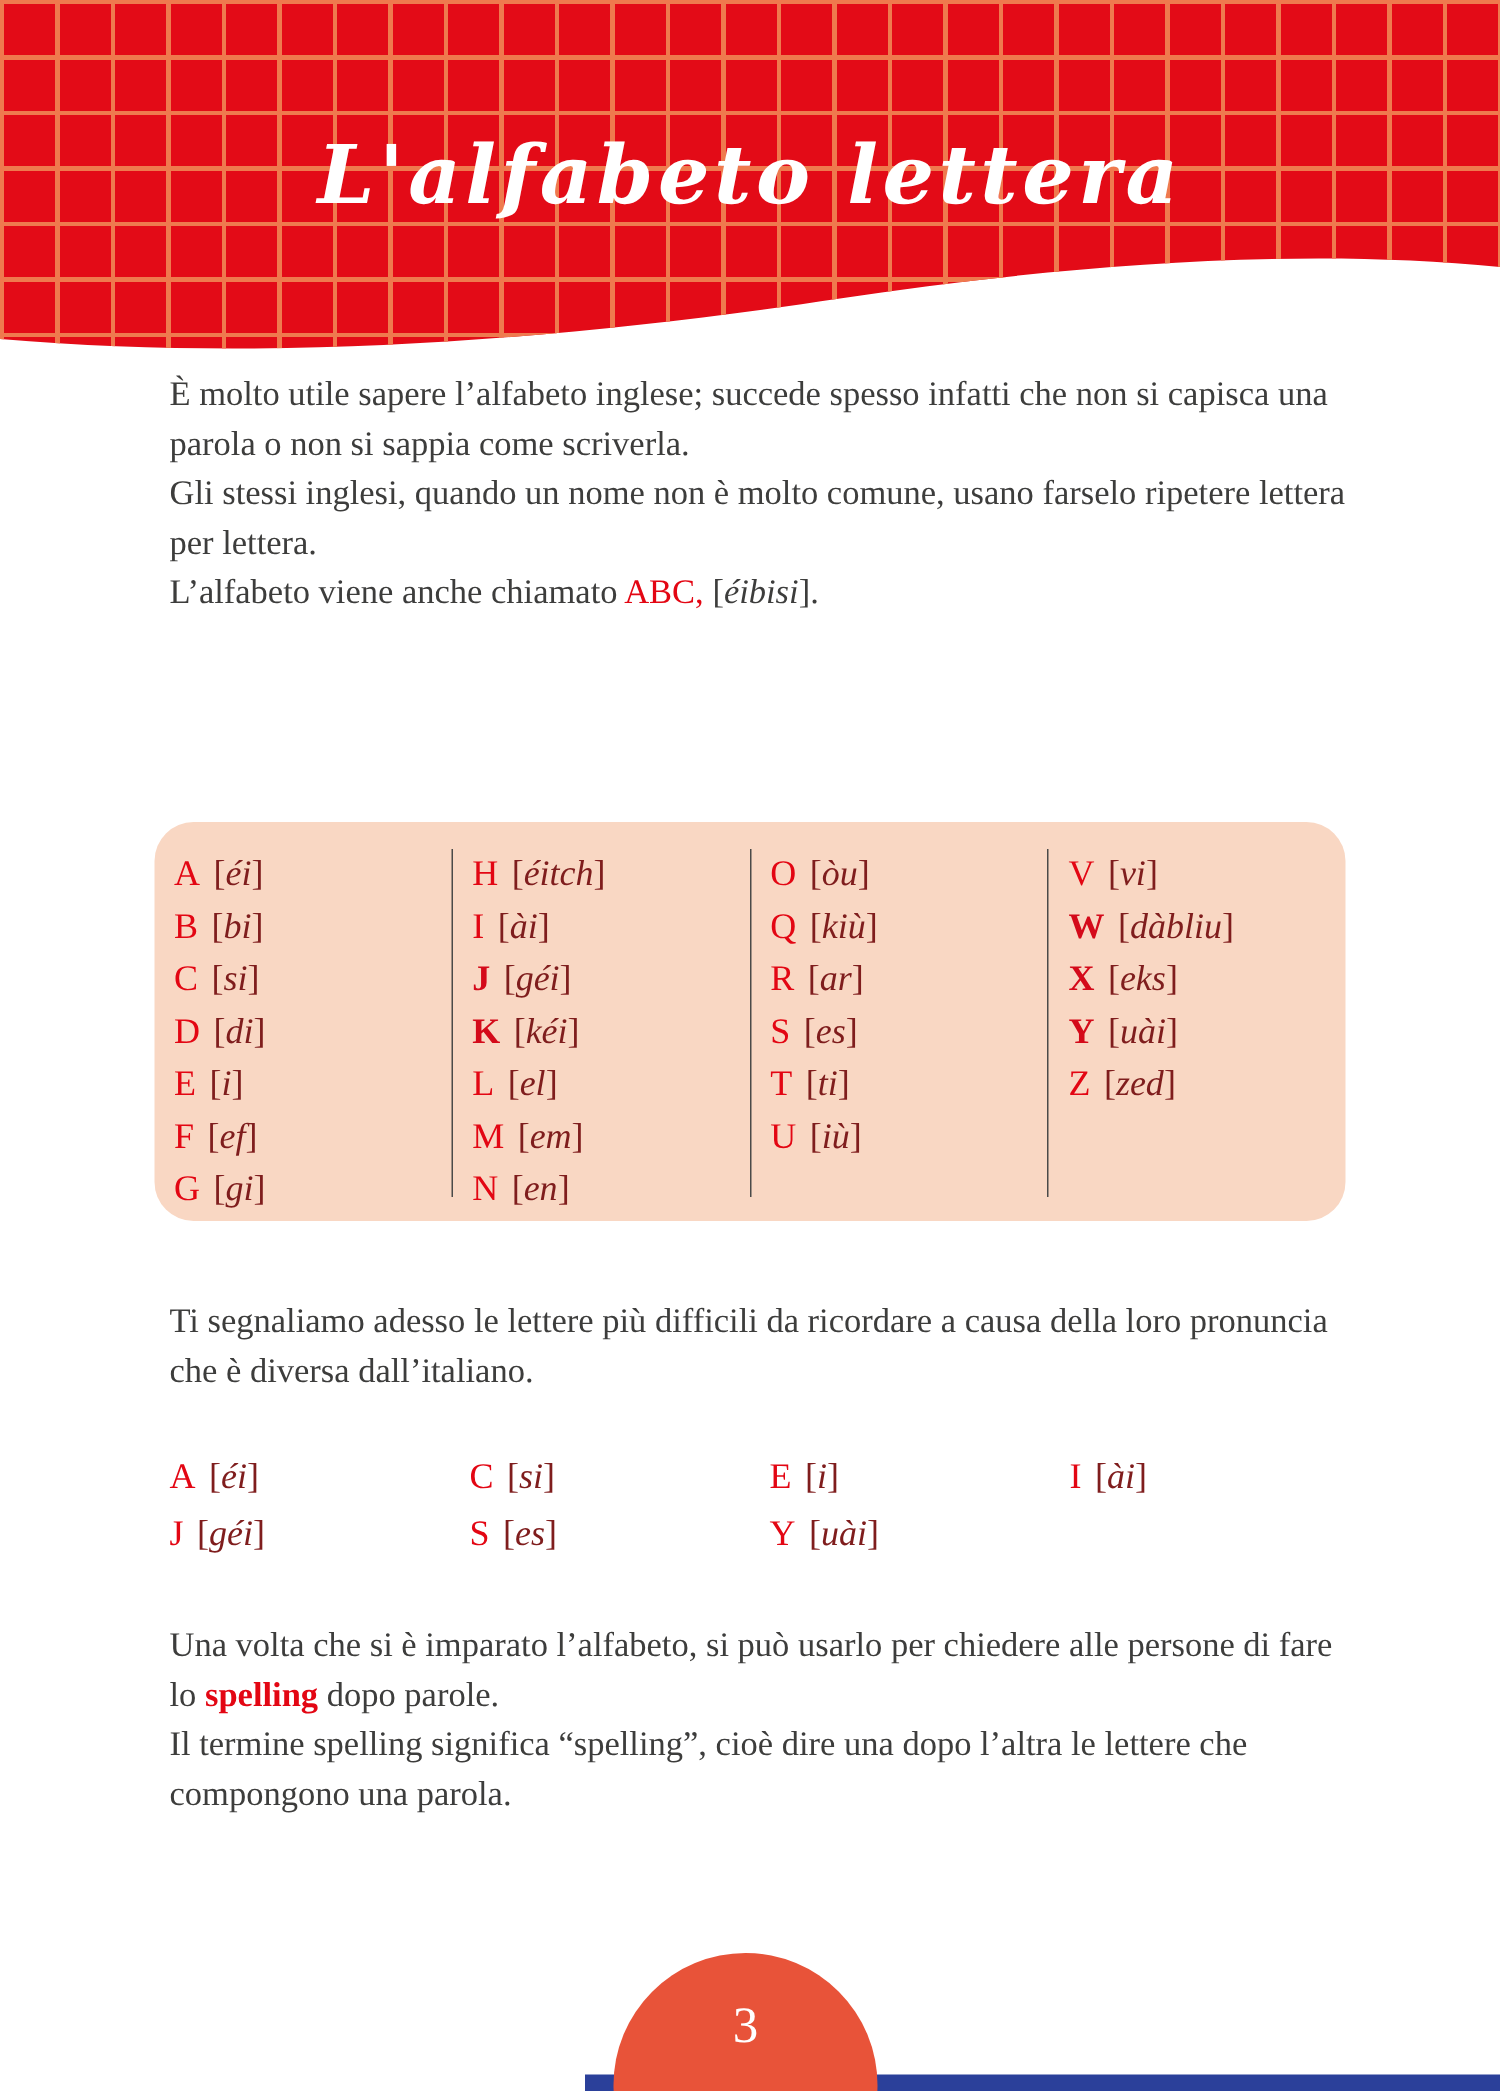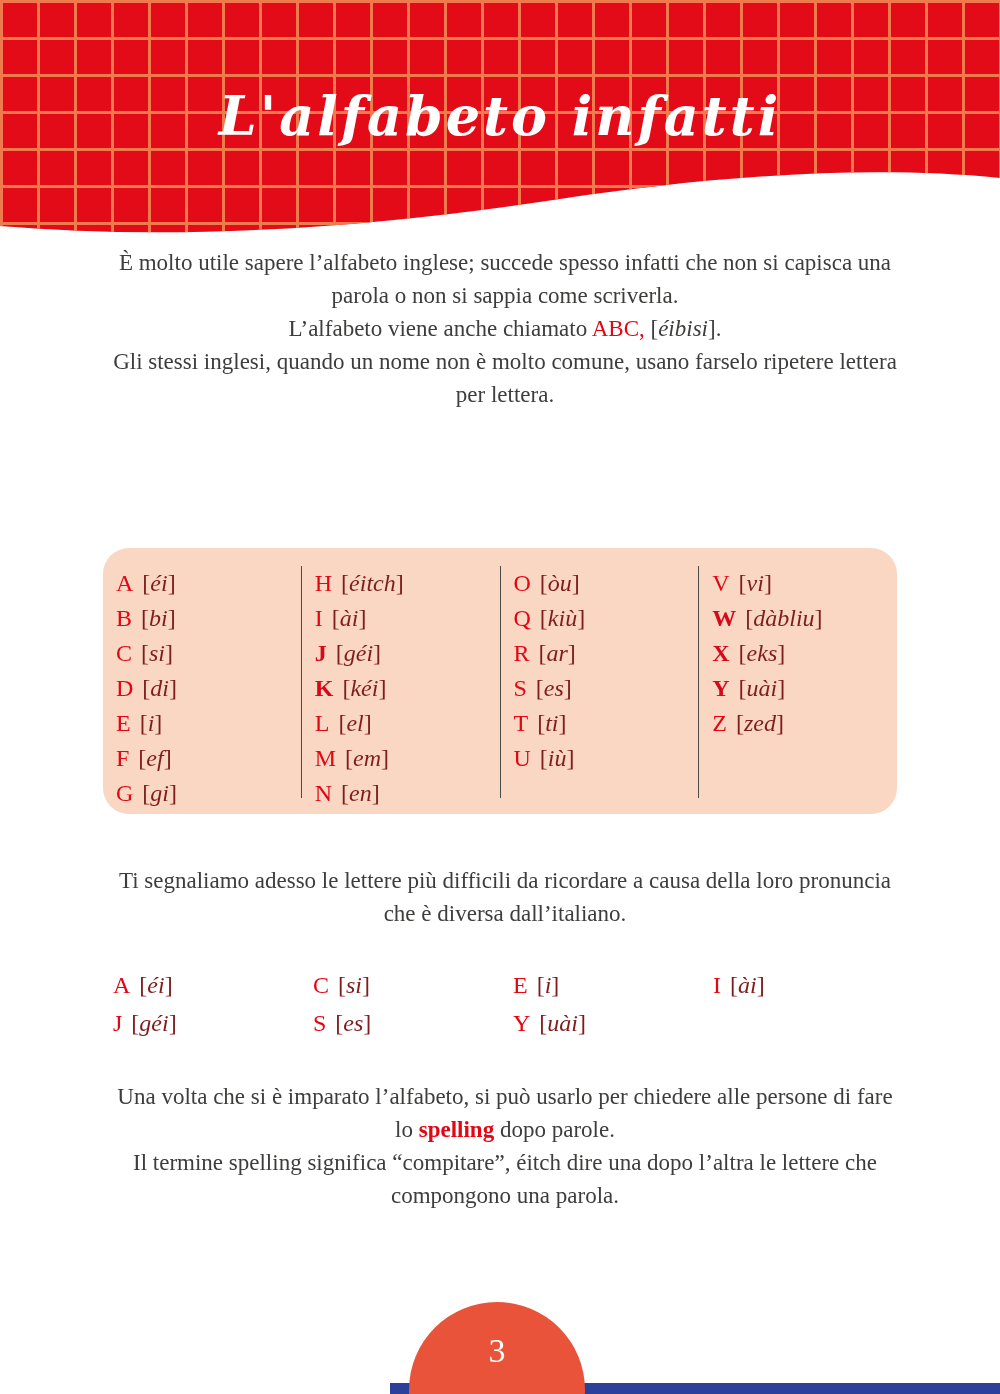--- a/index.html
+++ b/index.html
@@ -39,21 +39,20 @@
     letter-spacing: 3px;
   }
 
   
   .content {
     position: absolute;
     left: 113px;
     width: 784px;
     font-size: 23px;
     line-height: 33px;
-    text-align: center;
   }
   .content p { margin: 0; }
   .intro { top: 246px; }
   .middle { top: 864px; }
   .outro  { top: 1080px; }
 
   .accent-red { color: #e30613; }
   .accent-red.bold { font-weight: bold; }
   .extra-letters { color: #3a67ad; font-weight: bold; word-spacing: 14px; }
   .it { font-style: italic; }
@@ -123,26 +122,26 @@
     font-size: 34px;
     font-family: "Liberation Serif", serif;
   }
 </style>
 </head>
 <body>
 
 <div class="page">
 
   <div class="header"></div>
-  <div class="header-title">L'alfabeto infatti</div>
+  <div class="header-title">L'alfabeto lettera</div>
 
   <div class="content intro">
     <p><span>È molto utile sapere l’alfabeto inglese; succede spesso infatti che non si capisca una parola o non si sappia come scriverla.</span></p>
+    <p><span>Gli stessi inglesi, quando un nome non è molto comune, usano farselo ripetere lettera per lettera.</span></p>
     <p><span>L’alfabeto viene anche chiamato </span><span class="accent-red">ABC,</span><span>&nbsp;</span><span>[</span><span class="it">éibisi</span><span>]</span><span>.</span></p>
-    <p><span>Gli stessi inglesi, quando un nome non è molto comune, usano farselo ripetere lettera per lettera.</span></p>
   </div>
 
   <div class="alpha-box">
     <div class="alpha-col">
         <span class="entry"><span class="letter">A</span><span class="pron">[<i>éi</i>]</span></span>
         <span class="entry"><span class="letter">B</span><span class="pron">[<i>bi</i>]</span></span>
         <span class="entry"><span class="letter">C</span><span class="pron">[<i>si</i>]</span></span>
         <span class="entry"><span class="letter">D</span><span class="pron">[<i>di</i>]</span></span>
         <span class="entry"><span class="letter">E</span><span class="pron">[<i>i</i>]</span></span>
         <span class="entry"><span class="letter">F</span><span class="pron">[<i>ef</i>]</span></span>
@@ -201,21 +200,21 @@
         <span class="entry"><span class="letter">S</span><span class="pron">[<i>es</i>]</span></span>
       </div>
       <div class="cell">
         <span class="entry"><span class="letter">Y</span><span class="pron">[<i>uài</i>]</span></span>
       </div>
       <div class="cell"></div>
     </div>
 
   <div class="content outro">
     <p><span>Una volta che si è imparato l’alfabeto, si può usarlo per chiedere alle persone di fare lo </span><span class="accent-red bold">spelling</span><span> dopo parole.</span></p>
-    <p><span>Il termine spelling significa “compitare”, éitch dire una dopo l’altra le lettere che compongono una parola.</span></p>
+    <p><span>Il termine spelling significa “spelling”, cioè dire una dopo l’altra le lettere che compongono una parola.</span></p>
   </div>
 
   <div class="bottom-bar"></div>
   <div class="page-dome">
     <span class="page-number">3</span>
   </div>
 
 </div>
 
 </body></html>

